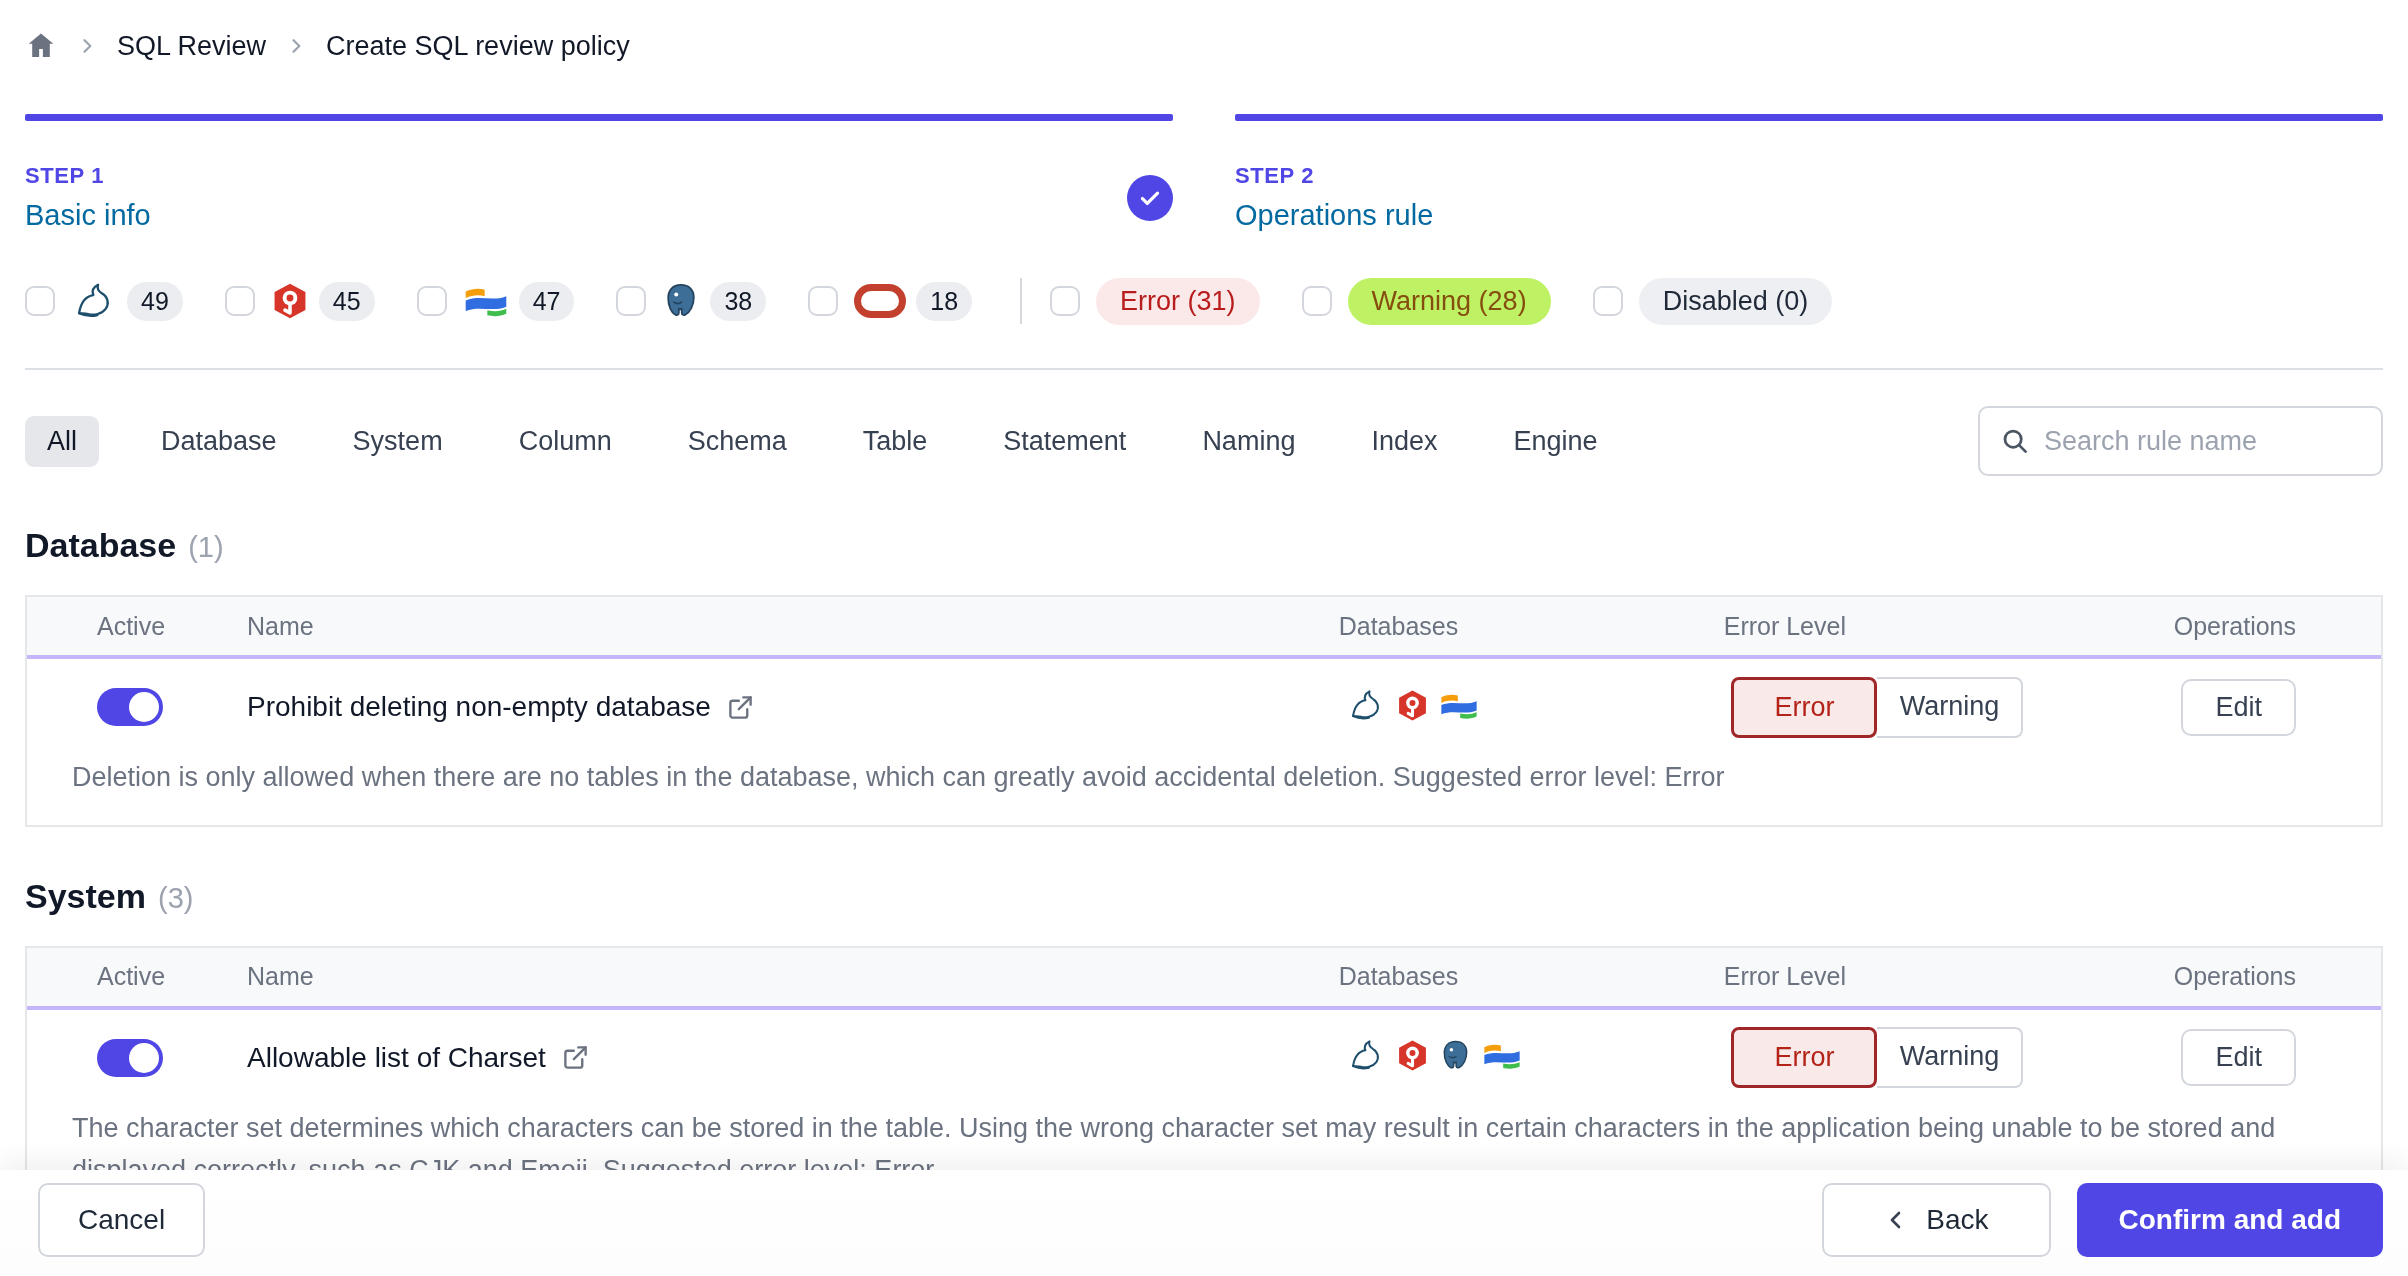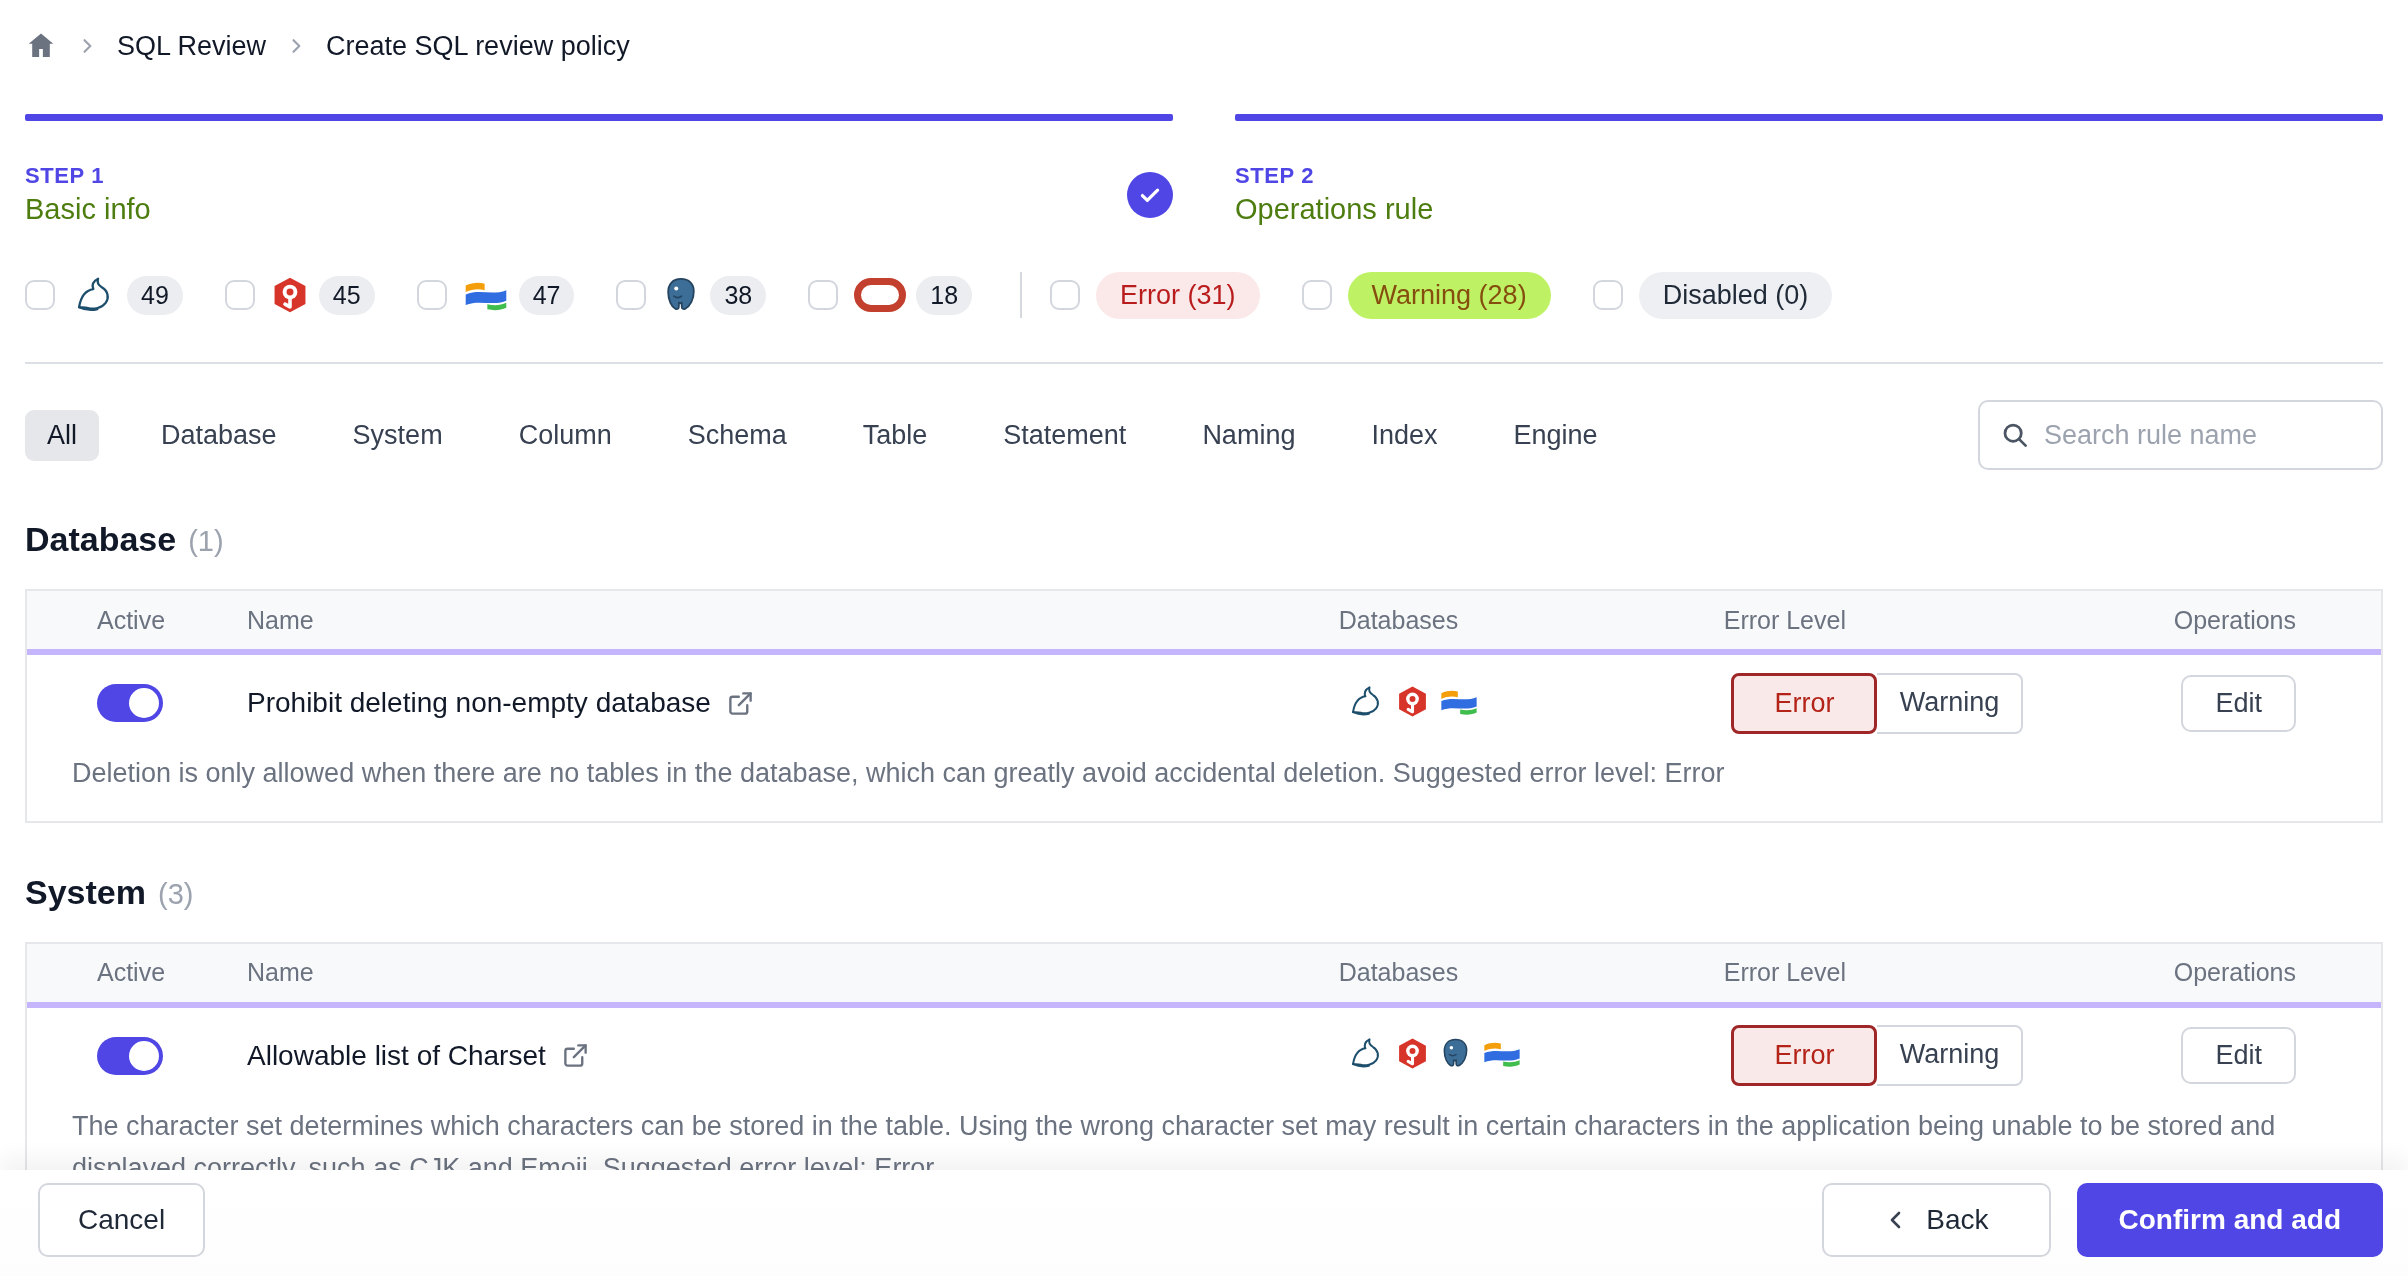--- a/index.html
+++ b/index.html
@@ -11,21 +11,21 @@
   .breadcrumb { display:flex; align-items:center; gap:20px; padding-top:24px; height:68px; }
   .breadcrumb .crumb { font-size:27px; font-weight:500; color:#111827; cursor:pointer; }
   .crumb-sep svg { display:block; }
 
   
   .steps { display:flex; gap:62px; margin-top:46px; }
   .step { flex:1; }
   .step-bar { height:7px; background:#4f46e5; border-radius:2px; }
   .step-body { margin-top:42px; display:flex; align-items:center; justify-content:space-between; }
   .step-label { color:#4f46e5; font-size:22px; font-weight:700; letter-spacing:.6px; }
-  .step-title { margin-top:4px; font-size:29px; color:#4d7c0f; font-weight:500; }
+  .step-title { margin-top:10px; font-size:29px; color:#0369a1; font-weight:500; }
   .check-badge { width:46px; height:46px; border-radius:50%; background:#4f46e5; display:flex; align-items:center; justify-content:center; }
 
   
   .filters { margin-top:46px; display:flex; align-items:center; height:46px; }
   .filter-item { display:flex; align-items:center; margin-right:42px; }
   .checkbox { width:30px; height:30px; border:2px solid #d3d7dd; border-radius:9px; background:#fff; flex:0 0 auto; cursor:pointer; }
   .filter-item .checkbox { margin-right:16px; }
   .engine-ico { display:flex; align-items:center; justify-content:center; margin-right:10px; }
   .count-badge { background:#ebedf0; border-radius:999px; padding:5px 14px; font-size:25px; color:#111827; }
   .v-divider { width:2px; height:46px; background:#d5d8dd; margin:0 28px 0 6px; }
@@ -47,21 +47,21 @@
 
   
   .section-heading { margin-top:50px; display:flex; align-items:baseline; }
   .section-title { font-size:34px; font-weight:700; color:#111827; }
   .section-count { font-size:29px; color:#9ca3af; margin-left:12px; font-weight:400; }
 
   .rules-table { margin-top:30px; border:2px solid #e5e7eb; }
   .t-grid { display:grid; grid-template-columns:150px minmax(0,1fr) 385px 450px auto; align-items:center; padding:0 85px 0 70px; }
   .thead { background:#f8f9fa; height:58px; color:#6b7280; font-size:25px; }
   .th-right { justify-self:end;text-align:center; }
-  .rule-block { border-top:6px solid #c4b5fd; background:#fff; }
+  .rule-block { border-top:4px solid #c4b5fd; background:#fff; }
   .trow { height:96px; }
 
   .toggle { position:relative; width:66px; height:38px; background:#4f46e5; border-radius:999px; cursor:pointer; }
   .toggle-knob { position:absolute; top:4px; right:4px; width:30px; height:30px; border-radius:50%; background:#fff; }
 
   .rule-name { display:flex; align-items:center; gap:16px; font-size:28px; color:#111827; }
   .ext-link { display:flex; cursor:pointer; }
 
   .db-icons { display:flex; align-items:center; gap:10px; }
 

